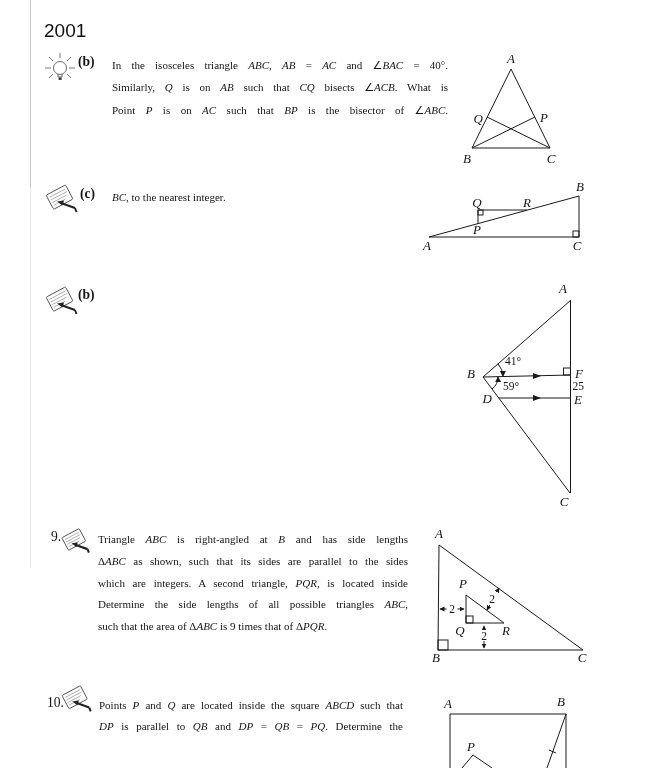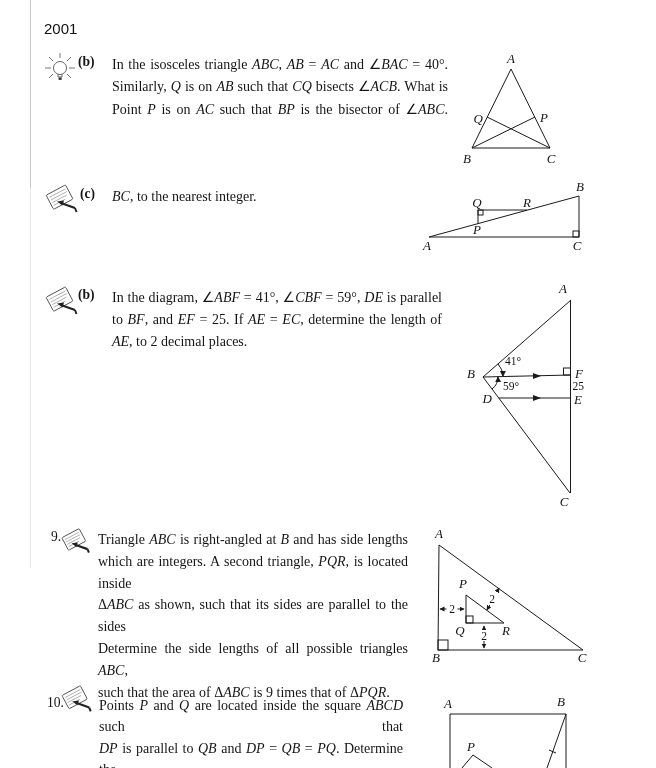--- a/index.html
+++ b/index.html
@@ -1,24 +1,24 @@
 <!DOCTYPE html>
 <html><head>
 <meta charset="utf-8">
 <style>
   html,body{margin:0;padding:0;background:#fff;}
   .page{position:relative;width:656px;height:768px;background:#ffffff;overflow:hidden;
         font-family:"Liberation Serif",serif;color:#151515;}
   .margin-line{position:absolute;left:30px;top:0;width:1px;height:188px;background:#c9c9c9;}
   .margin-line2{position:absolute;left:30px;top:188px;width:1px;height:380px;background:#e8e8e8;}
   .year{position:absolute;left:44px;top:20px;font-family:"Liberation Sans",sans-serif;
-        font-size:15px;color:#111;}
+        font-size:19px;color:#111;}
   .plabel{position:absolute;font-size:13.6px;font-weight:bold;}
   .pnum{position:absolute;font-size:13.6px;font-weight:normal;}
-  .tcol{position:absolute;font-size:14px;}
+  .tcol{position:absolute;font-size:11px;}
   .tline{text-align:justify;text-align-last:justify;text-justify:inter-word;}
   .tline.last{text-align-last:left;}
   .tline i{font-style:italic;}
   svg.diag{position:absolute;overflow:visible;}
   svg.diag line,svg.diag path,svg.diag polyline{stroke:#1a1a1a;stroke-width:1;fill:none;}
   svg.diag rect.ra{stroke:#1a1a1a;stroke-width:1;fill:none;}
   svg.diag rect.mask{fill:#fff;stroke:none;}
   svg.diag polygon.ah{fill:#1a1a1a;stroke:none;}
   svg.diag text{fill:#141414;}
   text.lbl{font-family:"Liberation Serif",serif;font-style:italic;font-size:13px;}
@@ -103,25 +103,20 @@
   <svg class="icon" style="left:44px;top:286px" width="36" height="32" viewBox="0 0 36 32">
     <g transform="rotate(-28 16 14)">
       <rect x="5" y="5" width="22" height="16" rx="1" fill="#fff" stroke="#555" stroke-width="1"></rect>
       <path d="M7 8.5 L25 8.5 M7 11.5 L25 11.5 M7 14.5 L23 14.5 M7 17.5 L20 17.5" stroke="#9a9a9a" stroke-width="0.8" fill="none"></path>
     </g>
     <path d="M31 24 L17 19" stroke="#222" stroke-width="2.2" fill="none"></path>
     <polygon points="13,17.5 20,16.5 18.5,21.5" fill="#222"></polygon>
     <path d="M31 24 l1.5 4" stroke="#222" stroke-width="2" fill="none"></path>
   </svg>
   <div class="plabel" style="left:78px;top:287px">(b)</div>
-  <div class="tcol" style="left:112px;top:287px;width:330px;line-height:22.2px">
-    <div class="tline">In the diagram, ∠<i>ABF</i> = 41°, ∠<i>CBF</i> = 59°, <i>DE</i> is parallel</div>
-    <div class="tline">to <i>BF</i>, and <i>EF</i> = 25. If <i>AE</i> = <i>EC</i>, determine the length of</div>
-    <div class="tline last"><i>AE</i>, to 2 decimal places.</div>
-  </div>
 
   <svg class="diag" style="left:458px;top:283px" width="142" height="230" viewBox="0 0 142 230">
     <defs>
       <marker id="arr3" markerWidth="8" markerHeight="8" refX="5.5" refY="3" orient="auto" markerUnits="userSpaceOnUse">
         <polygon points="0,0 6,3 0,6" fill="#1a1a1a"></polygon>
       </marker>
     </defs>
     <line x1="112.5" y1="17" x2="112.5" y2="210"></line>
     <line x1="25" y1="94" x2="113" y2="17"></line>
     <line x1="25" y1="94" x2="112" y2="210"></line>
@@ -148,22 +143,22 @@
       <rect x="5" y="5" width="22" height="16" rx="1" fill="#fff" stroke="#555" stroke-width="1"></rect>
       <path d="M7 8.5 L25 8.5 M7 11.5 L25 11.5 M7 14.5 L23 14.5 M7 17.5 L20 17.5" stroke="#9a9a9a" stroke-width="0.8" fill="none"></path>
     </g>
     <path d="M31 24 L17 19" stroke="#222" stroke-width="2.2" fill="none"></path>
     <polygon points="13,17.5 20,16.5 18.5,21.5" fill="#222"></polygon>
     <path d="M31 24 l1.5 4" stroke="#222" stroke-width="2" fill="none"></path>
   </svg>
   <div class="pnum" style="left:51px;top:529px">9.</div>
   <div class="tcol" style="left:98px;top:529px;width:310px;line-height:21.8px">
     <div class="tline">Triangle <i>ABC</i> is right-angled at <i>B</i> and has side lengths</div>
+    <div class="tline">Δ<i>ABC</i> as shown, such that its sides are parallel to the sides</div>
     <div class="tline">which are integers. A second triangle, <i>PQR</i>, is located inside</div>
-    <div class="tline">Δ<i>ABC</i> as shown, such that its sides are parallel to the sides</div>
     <div class="tline">Determine the side lengths of all possible triangles <i>ABC</i>,</div>
     <div class="tline last">such that the area of Δ<i>ABC</i> is 9 times that of Δ<i>PQR</i>.</div>
   </div>
 
   <svg class="diag" style="left:425px;top:528px" width="178" height="140" viewBox="0 0 178 140">
     <defs>
       <marker id="arr9" markerWidth="7" markerHeight="7" refX="4.5" refY="2.5" orient="auto" markerUnits="userSpaceOnUse">
         <polygon points="0,0 5,2.5 0,5" fill="#1a1a1a"></polygon>
       </marker>
       <marker id="arr9s" markerWidth="7" markerHeight="7" refX="4.5" refY="2.5" orient="auto-start-reverse" markerUnits="userSpaceOnUse">

